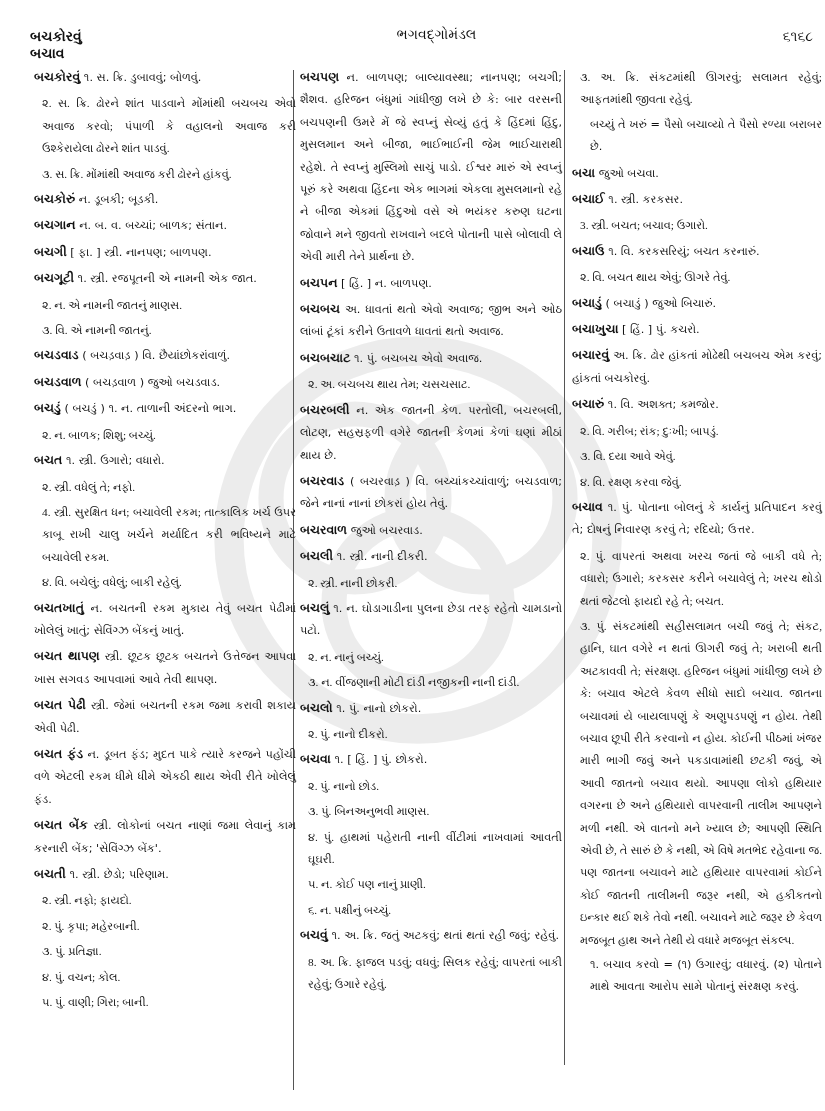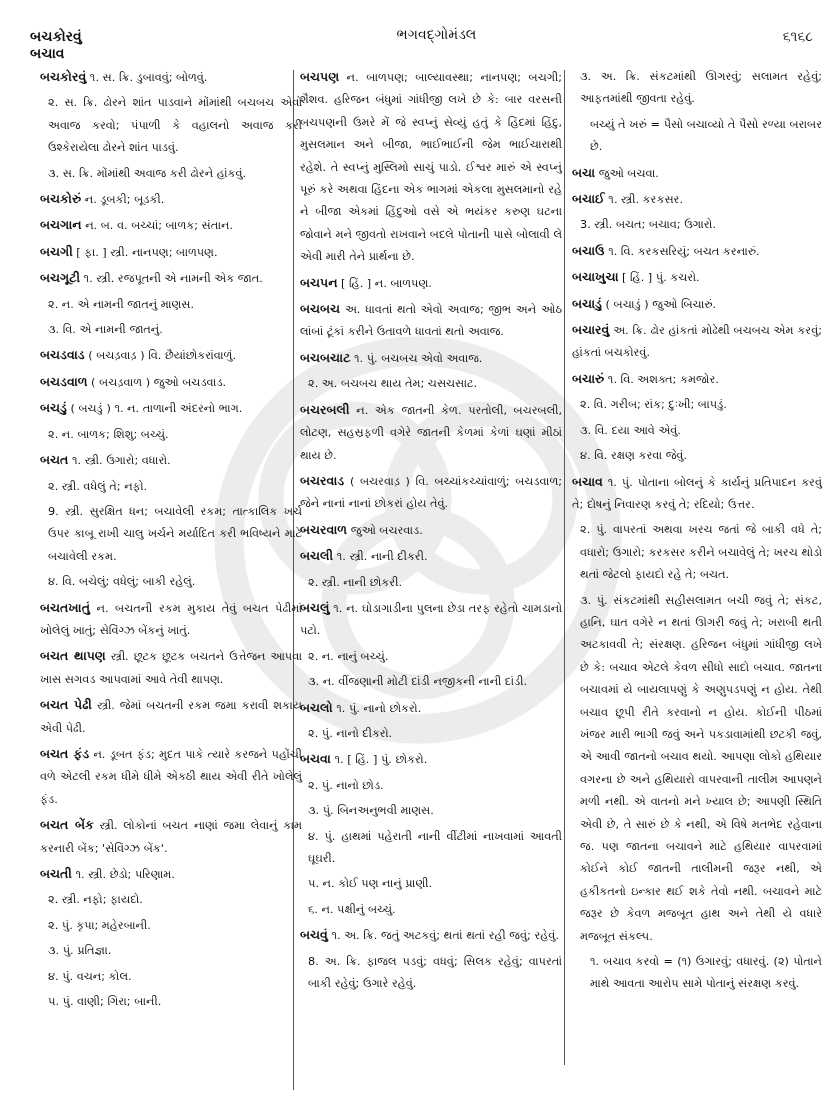--- a/index.html
+++ b/index.html
@@ -4,29 +4,29 @@
 <style>
   html, body { margin:0; padding:0; background:#ffffff; }
   body { width:825px; height:1111px; position:relative; overflow:hidden;
          font-family:"DejaVu Sans", sans-serif; color:#111; }
   .page { position:absolute; left:0; top:0; width:825px; height:983px;margin-left:8px; }
   .hdr-guide { position:absolute; left:22px; top:28px; font-size:14px; font-weight:bold; line-height:17px; }
   .hdr-guide div { margin:0; }
   .hdr-title { position:absolute; left:0; width:825px; top:26px; text-align:center; font-size:14px;padding-left:16px; }
   .hdr-page { position:absolute; right:20px; top:28px; font-size:14px; font-weight:normal; }
   .col { position:absolute; top:66px; font-size:11.3px; line-height:22.4px; }
-  .col1 { left:32px; width:262px; }
+  .col1 { left:26px; width:262px; }
   .col2 { left:292px; width:262px; }
   .col3 { left:564px; width:250px; }
   .rule { position:absolute; top:70px; width:1px; background:#555; }
   .rule1 { left:285px; height:1020px; }
   .rule2 { left:556px; height:995px; }
   .entry { margin:0 0 3px 0; text-align:justify; }
   .entry .hw { font-weight:bold; font-size:12.5px; }
-  .sense { margin:0 0 3px 8px; text-align:justify; }
+  .sense { margin:0 0 3px 8px; text-align:justify;font-family:Liberation Serif, serif; }
   .indent { margin:0 0 3px 18px; text-align:justify; }
   .watermark { position:absolute; left:200px; top:330px; width:420px; height:420px; opacity:0.07; pointer-events:none; }
 </style>
 </head>
 <body>
 
 <div class="page">
 
   <svg class="watermark" viewBox="0 0 200 200">
     <circle cx="100" cy="100" r="90" fill="none" stroke="#000" stroke-width="14"></circle>
@@ -54,21 +54,21 @@
       <p class="entry"><span class="hw">બચગી</span> <span>[ ફા. ] સ્ત્રી. નાનપણ; બાળપણ.</span></p>
       <p class="entry"><span class="hw">બચગૂટી</span> <span>૧. સ્ત્રી. રજપૂતની એ નામની એક જાત.</span></p>
       <p class="sense">૨. ન. એ નામની જાતનું માણસ.</p>
       <p class="sense">૩. વિ. એ નામની જાતનું.</p>
       <p class="entry"><span class="hw">બચડવાડ</span> <span>( બચડ઼વાડ઼ ) વિ. છૈયાંછોકરાંવાળું.</span></p>
       <p class="entry"><span class="hw">બચડવાળ</span> <span>( બચડ઼વાળ ) જુઓ બચડવાડ.</span></p>
       <p class="entry"><span class="hw">બચડું</span> <span>( બચડું ) ૧. ન. તાળાની અંદરનો ભાગ.</span></p>
       <p class="sense">૨. ન. બાળક; શિશુ; બચ્ચું.</p>
       <p class="entry"><span class="hw">બચત</span> <span>૧. સ્ત્રી. ઉગારો; વધારો.</span></p>
       <p class="sense">૨. સ્ત્રી. વધેલું તે; નફો.</p>
-      <p class="sense">9. સ્ત્રી. સુરક્ષિત ધન; બચાવેલી રકમ; તાત્કાલિક ખર્ચ ઉપર કાબૂ રાખી ચાલુ ખર્ચને મર્યાદિત કરી ભવિષ્યને માટે બચાવેલી રકમ.</p>
+      <p class="sense">4. સ્ત્રી. સુરક્ષિત ધન; બચાવેલી રકમ; તાત્કાલિક ખર્ચ ઉપર કાબૂ રાખી ચાલુ ખર્ચને મર્યાદિત કરી ભવિષ્યને માટે બચાવેલી રકમ.</p>
       <p class="sense">૪. વિ. બચેલું; વધેલું; બાકી રહેલું.</p>
       <p class="entry"><span class="hw">બચતખાતું</span> <span>ન. બચતની રકમ મુકાય તેવું બચત પેઢીમાં ખોલેલું ખાતું; સેવિંગ્ઝ બેંકનું ખાતું.</span></p>
       <p class="entry"><span class="hw">બચત થાપણ</span> <span>સ્ત્રી. છૂટક છૂટક બચતને ઉત્તેજન આપવા ખાસ સગવડ આપવામાં આવે તેવી થાપણ.</span></p>
       <p class="entry"><span class="hw">બચત પેઢી</span> <span>સ્ત્રી. જેમાં બચતની રકમ જમા કરાવી શકાય એવી પેઢી.</span></p>
       <p class="entry"><span class="hw">બચત ફંડ</span> <span>ન. ડૂબત ફંડ; મુદત પાકે ત્યારે કરજને પહોંચી વળે એટલી રકમ ધીમે ધીમે એકઠી થાય એવી રીતે ખોલેલું ફંડ.</span></p>
       <p class="entry"><span class="hw">બચત બેંક</span> <span>સ્ત્રી. લોકોનાં બચત નાણાં જમા લેવાનું કામ કરનારી બેંક; 'સેવિંગ્ઝ બેંક'.</span></p>
       <p class="entry"><span class="hw">બચતી</span> <span>૧. સ્ત્રી. છેડો; પરિણામ.</span></p>
       <p class="sense">૨. સ્ત્રી. નફો; ફાયદો.</p>
       <p class="sense">૨. પું. કૃપા; મહેરબાની.</p>
       <p class="sense">૩. પું. પ્રતિજ્ઞા.</p>
@@ -100,22 +100,23 @@
       <p class="entry"><span class="hw">બચવું</span> <span>૧. અ. ક્રિ. જતું અટકવું; થતાં થતાં રહી જવું; રહેવું.</span></p>
       <p class="sense">8. અ. ક્રિ. ફાજલ પડવું; વધવું; સિલક રહેવું; વાપરતાં બાકી રહેવું; ઉગારે રહેવું.</p>
     </div>
   <div class="col col3">
       <p class="sense">૩. અ. ક્રિ. સંકટમાંથી ઊગરવું; સલામત રહેવું; આફતમાંથી જીવતા રહેવું.</p>
       <p class="indent">બચ્યું તે ખરું = પૈસો બચાવ્યો તે પૈસો રળ્યા બરાબર છે.</p>
       <p class="entry"><span class="hw">બચા</span> <span>જુઓ બચવા.</span></p>
       <p class="entry"><span class="hw">બચાઈ</span> <span>૧. સ્ત્રી. કરકસર.</span></p>
       <p class="sense">3. સ્ત્રી. બચત; બચાવ; ઉગારો.</p>
       <p class="entry"><span class="hw">બચાઉ</span> <span>૧. વિ. કરકસરિયું; બચત કરનારું.</span></p>
+      <p class="sense">૨. વિ. બચત થાય એવું; ઊગરે તેવું.</p>
+      <p class="entry"><span class="hw">બચાડું</span> <span>( બચાડું ) જુઓ બિચારું.</span></p>
       <p class="entry"><span class="hw">બચાખુચા</span> <span>[ હિં. ] પું. કચરો.</span></p>
-      <p class="entry"><span class="hw">બચાડું</span> <span>( બચાડું ) જુઓ બિચારું.</span></p>
       <p class="entry"><span class="hw">બચારવું</span> <span>અ. ક્રિ. ઢોર હાંકતાં મોઢેથી બચબચ એમ કરવું; હાંકતાં બચકોરવું.</span></p>
       <p class="entry"><span class="hw">બચારું</span> <span>૧. વિ. અશક્ત; કમજોર.</span></p>
       <p class="sense">૨. વિ. ગરીબ; રાંક; દુઃખી; બાપડું.</p>
       <p class="sense">૩. વિ. દયા આવે એવું.</p>
       <p class="sense">૪. વિ. રક્ષણ કરવા જેવું.</p>
       <p class="entry"><span class="hw">બચાવ</span> <span>૧. પું. પોતાના બોલનું કે કાર્યનું પ્રતિપાદન કરવું તે; દોષનું નિવારણ કરવું તે; રદિયો; ઉત્તર.</span></p>
       <p class="sense">૨. પું. વાપરતાં અથવા ખરચ જતાં જે બાકી વધે તે; વધારો; ઉગારો; કરકસર કરીને બચાવેલું તે; ખરચ થોડો થતાં જેટલો ફાયદો રહે તે; બચત.</p>
       <p class="sense">૩. પું. સંકટમાંથી સહીસલામત બચી જવું તે; સંકટ, હાનિ, ઘાત વગેરે ન થતાં ઊગરી જવું તે; ખરાબી થતી અટકાવવી તે; સંરક્ષણ. હરિજન બંધુમાં ગાંધીજી લખે છે કે: બચાવ એટલે કેવળ સીધો સાદો બચાવ. જાતના બચાવમાં યે બાયલાપણું કે અણુપડપણું ન હોય. તેથી બચાવ છૂપી રીતે કરવાનો ન હોય. કોઈની પીઠમાં ખંજર મારી ભાગી જવું અને પકડાવામાંથી છટકી જવું, એ આવી જાતનો બચાવ થયો. આપણા લોકો હથિયાર વગરના છે અને હથિયારો વાપરવાની તાલીમ આપણને મળી નથી. એ વાતનો મને ખ્યાલ છે; આપણી સ્થિતિ એવી છે, તે સારું છે કે નથી, એ વિષે મતભેદ રહેવાના જ. પણ જાતના બચાવને માટે હથિયાર વાપરવામાં કોઈને કોઈ જાતની તાલીમની જરૂર નથી, એ હકીકતનો ઇન્કાર થઈ શકે તેવો નથી. બચાવને માટે જરૂર છે કેવળ મજબૂત હાથ અને તેથી યે વધારે મજબૂત સંકલ્પ.</p>
       <p class="indent">૧. બચાવ કરવો = (૧) ઉગારવું; વધારવું. (૨) પોતાને માથે આવતા આરોપ સામે પોતાનું સંરક્ષણ કરવું.</p>
     </div>

